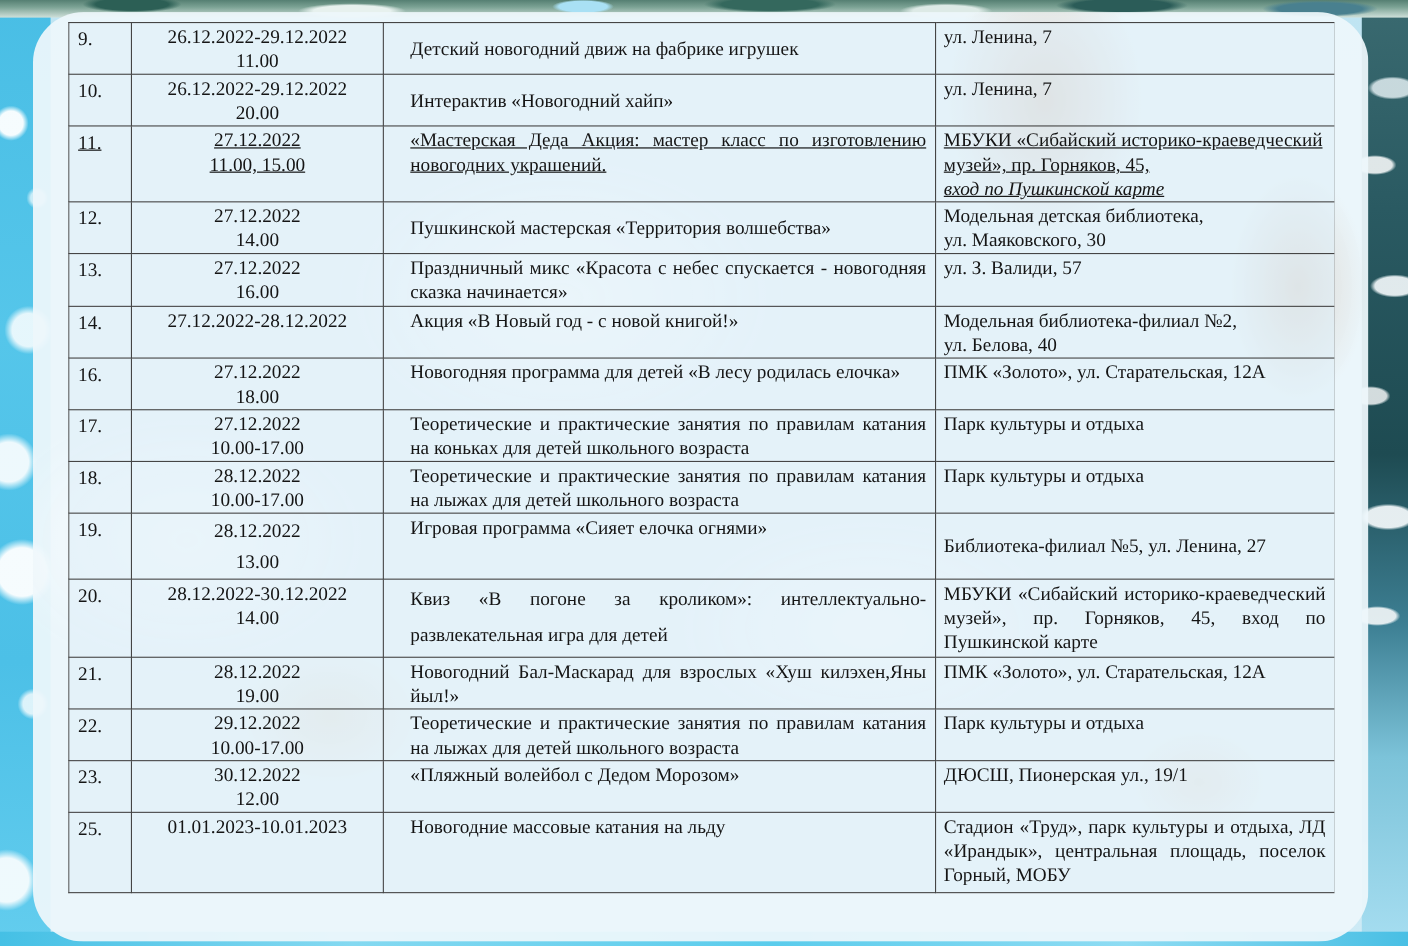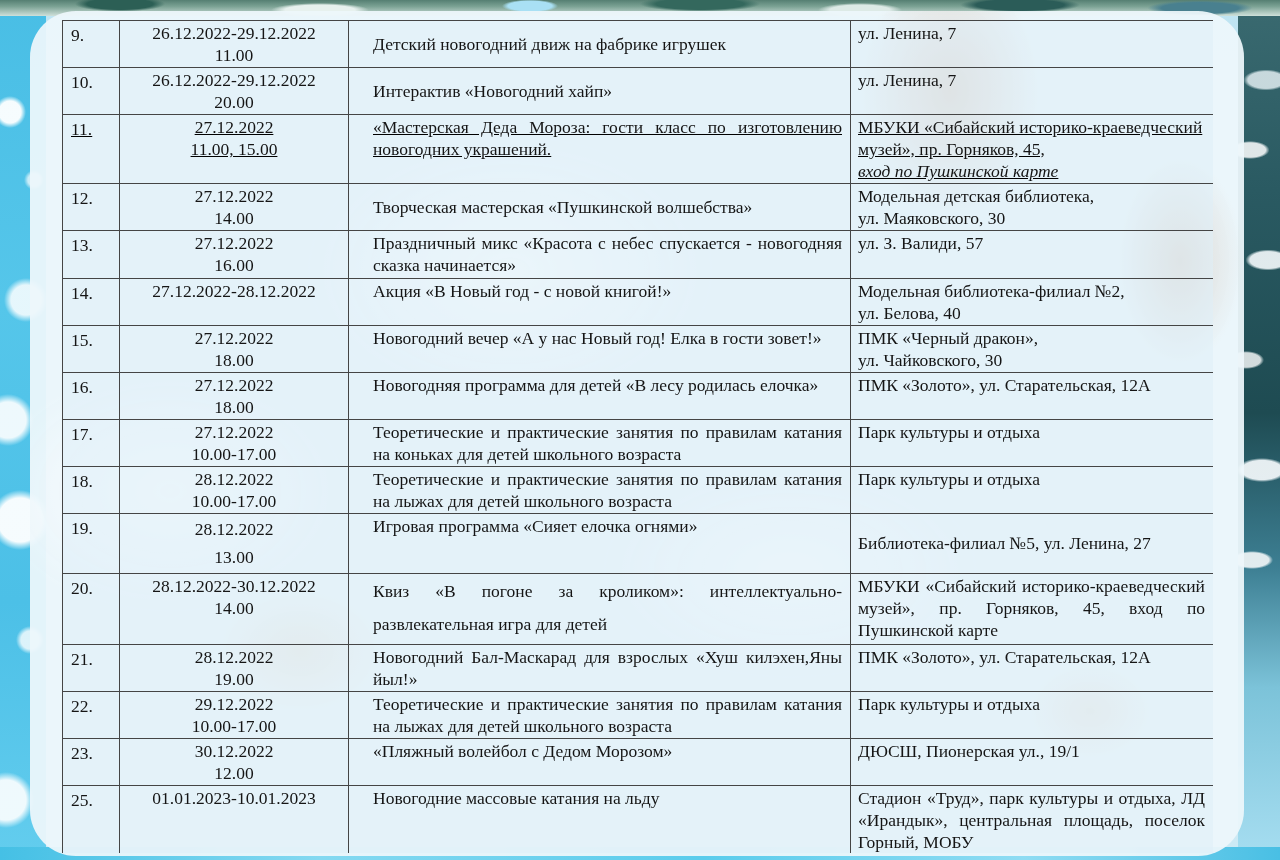--- a/index.html
+++ b/index.html
@@ -108,46 +108,40 @@
         </tr>
         <tr style="height: 45px;">
           <td class="num">10.</td>
           <td class="date">26.12.2022-29.12.2022<br>20.00</td>
           <td class="event vmid">Интерактив «Новогодний хайп»</td>
           <td class="loc">ул. Ленина, 7</td>
         </tr>
         <tr style="height: 66px; text-decoration: underline;">
           <td class="num">11.</td>
           <td class="date">27.12.2022<br>11.00, 15.00</td>
-          <td class="event just">«Мастерская Деда Мороза: гости класс по изготовлению новогодних украшений.</td>
+          <td class="event just">«Мастерская Деда Акция: мастер класс по изготовлению новогодних украшений.</td>
           <td class="loc">МБУКИ «Сибайский историко-краеведческий музей», пр. Горняков, 45,<br><em class="it">вход по Пушкинской карте</em></td>
         </tr>
         <tr style="height: 46px;">
           <td class="num">12.</td>
           <td class="date">27.12.2022<br>14.00</td>
-          <td class="event vmid">Творческая мастерская «Пушкинской волшебства»</td>
+          <td class="event vmid">Пушкинской мастерская «Территория волшебства»</td>
           <td class="loc">Модельная детская библиотека,<br>ул. Маяковского, 30</td>
         </tr>
         <tr style="height: 47px;">
           <td class="num">13.</td>
           <td class="date">27.12.2022<br>16.00</td>
           <td class="event just">Праздничный микс «Красота с небес спускается - новогодняя сказка начинается»</td>
           <td class="loc">ул. З. Валиди, 57</td>
         </tr>
         <tr style="height: 44px;">
           <td class="num">14.</td>
           <td class="date">27.12.2022-28.12.2022</td>
           <td class="event">Акция «В Новый год - с новой книгой!»</td>
           <td class="loc">Модельная библиотека-филиал №2,<br>ул. Белова, 40</td>
-        </tr>
-        <tr style="height: 45px;">
-          <td class="num">15.</td>
-          <td class="date">27.12.2022<br>18.00</td>
-          <td class="event just">Новогодний вечер «А у нас Новый год! Елка в гости зовет!»</td>
-          <td class="loc">ПМК «Черный дракон»,<br>ул. Чайковского, 30</td>
         </tr>
         <tr style="height: 45px;">
           <td class="num">16.</td>
           <td class="date">27.12.2022<br>18.00</td>
           <td class="event just">Новогодняя программа для детей «В лесу родилась елочка»</td>
           <td class="loc">ПМК «Золото», ул. Старательская, 12А</td>
         </tr>
         <tr style="height: 45px; margin-left: 12px;">
           <td class="num">17.</td>
           <td class="date">27.12.2022<br>10.00-17.00</td>

